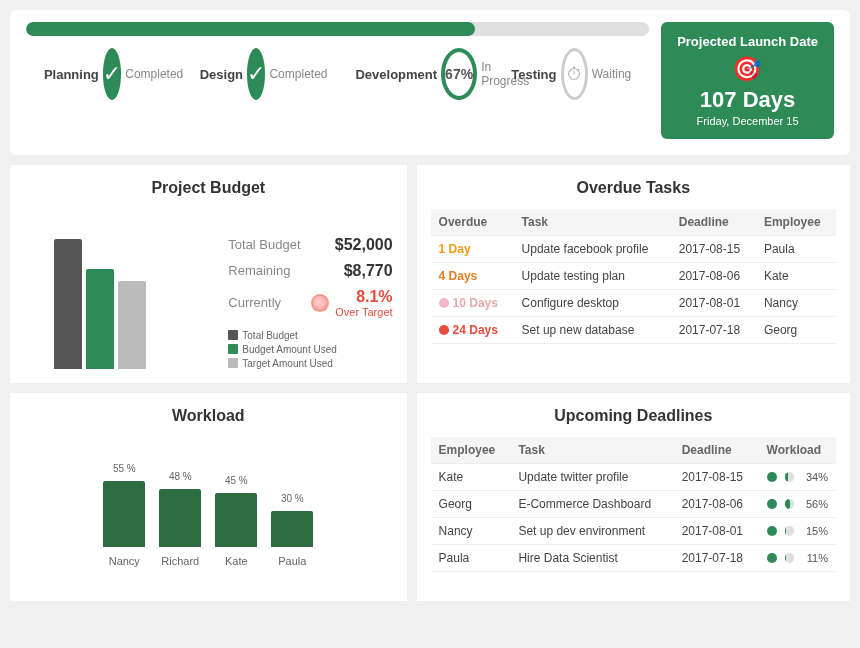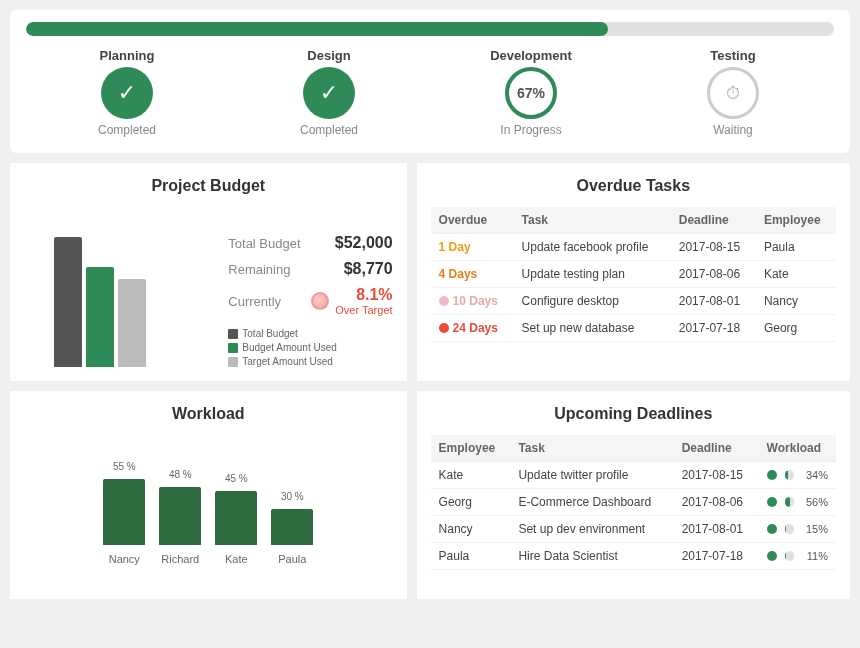--- a/index.html
+++ b/index.html
@@ -42,21 +42,21 @@
       height: 100%;
       background: #2e8b57;
       border-radius: 7px;
     }
     .stages {
       display: flex;
       justify-content: space-around;
     }
     .stage {
       display: flex;
-      flex-direction: column;
+      flex-direction: row;
       align-items: center;
       gap: 4px;
       width: 120px;
     }
     .stage-icon {
       width: 52px;
       height: 52px;
       border-radius: 50%;
       display: flex;
       align-items: center;
@@ -351,20 +351,26 @@
           </div>
           <div class="stage-label">In Progress</div>
         </div>
 
         <div class="stage">
           <div class="stage-title">Testing</div>
           <div class="stage-icon waiting">⏱</div>
           <div class="stage-label">Waiting</div>
         </div>
       </div>
+    </div>
+    <div class="projected-launch">
+      <div class="pl-title">Projected Launch Date</div>
+      <div class="pl-icon">🎯</div>
+      <div class="pl-days">107 Days</div>
+      <div class="pl-date">Friday, December 15</div>
     </div>
   </div>
 
   <div class="middle-row">
 
     <div class="card">
       <div class="card-title">Project Budget</div>
       <div class="budget-content">
         <div class="budget-chart">
           <div class="budget-bars">

